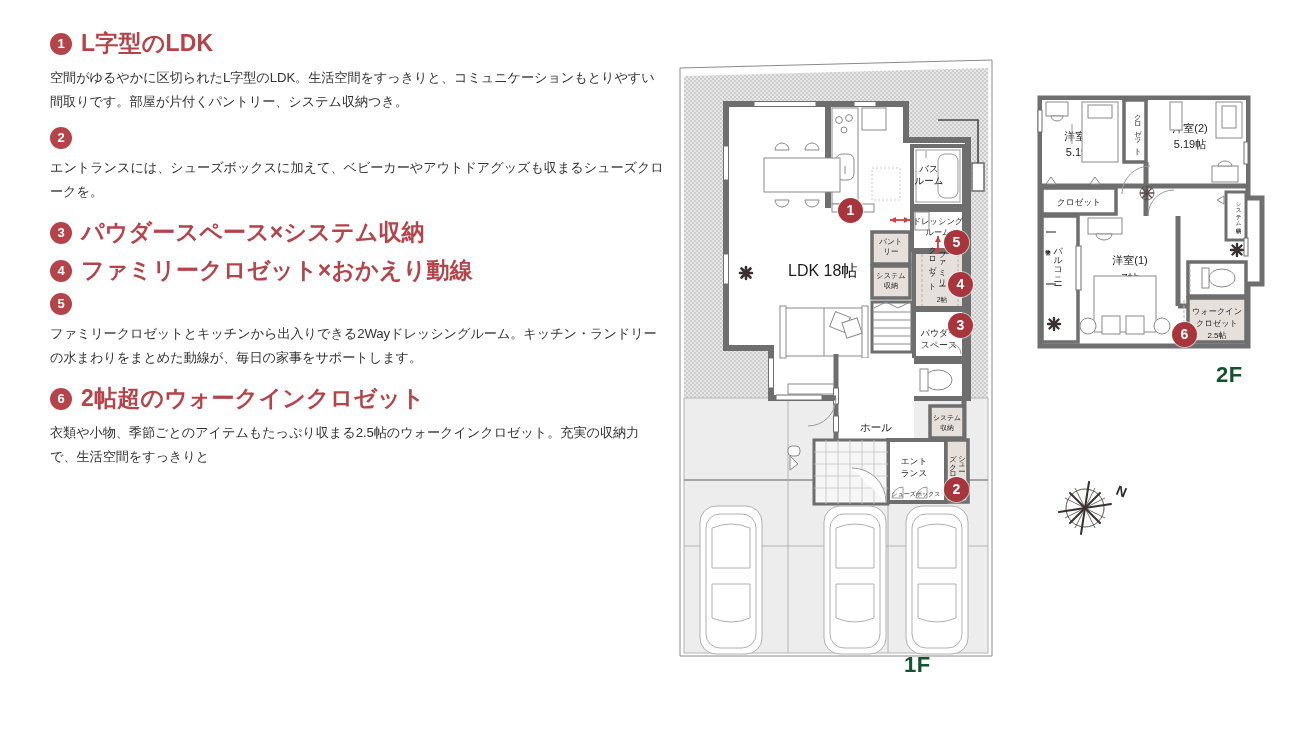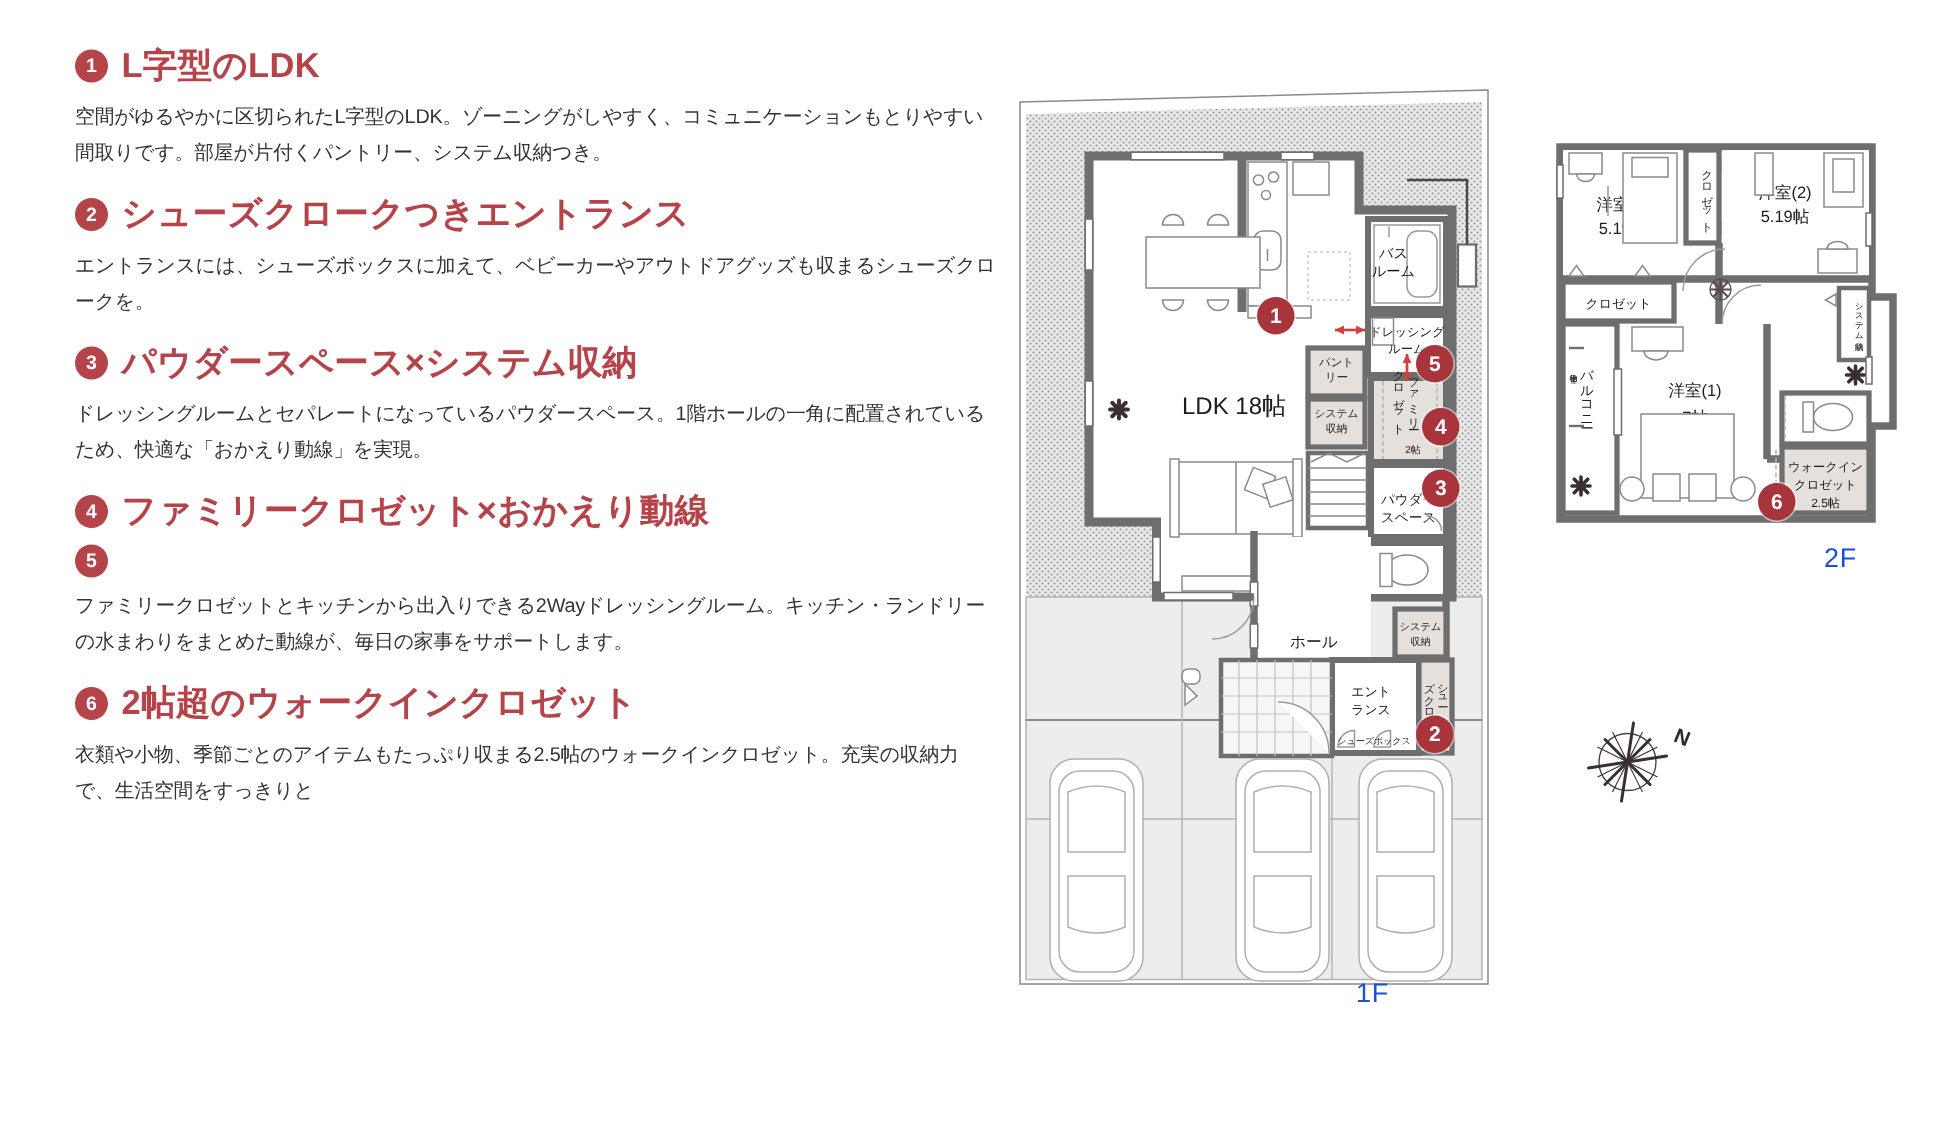--- a/index.html
+++ b/index.html
@@ -65,23 +65,23 @@
     width: 320px; height: 602px;
     background: #ffffff;
   }
   .plan-2f {
     position: absolute;
     left: 1026px; top: 88px;
     width: 246px; height: 268px;
   }
   .floor-label {
     position: absolute;
-    font-size: 18px;
-    font-weight: normal;
-    color: #1d4ed8;
+    font-size: 22px;
+    font-weight: bold;
+    color: #14532d;
     letter-spacing: .5px;
   }
   .label-1f { left: 904px; top: 652px; }
   .label-2f { left: 1216px; top: 362px; }
 
   .compass { position: absolute; left: 1055px; top: 470px; width: 78px; height: 66px; }
 
   
   .pin {
     position: absolute;
@@ -105,37 +105,35 @@
 
 <div class="page">
 
   <div class="features">
 
     <div class="feature">
       <div class="feature-head">
         <div class="badge">1</div>
         <div class="feature-title">L字型のLDK</div>
       </div>
-      <p class="feature-body">空間がゆるやかに区切られたL字型のLDK。ゾーニングがしやすく、コミュニケーションもとりやすい間取りです。部屋が片付くパントリー、システム収納つき。</p>
+      <p class="feature-body">空間がゆるやかに区切られたL字型のLDK。生活空間をすっきりと、コミュニケーションもとりやすい間取りです。部屋が片付くパントリー、システム収納つき。</p>
     </div>
 
     <div class="feature">
       <div class="feature-head">
         <div class="badge">2</div>
-        <div class="feature-title">シューズクロークつきエントランス</div>
       </div>
       <p class="feature-body">エントランスには、シューズボックスに加えて、ベビーカーやアウトドアグッズも収まるシューズクロークを。</p>
     </div>
 
     <div class="feature">
       <div class="feature-head">
         <div class="badge">3</div>
         <div class="feature-title">パウダースペース×システム収納</div>
       </div>
-      <p class="feature-body">ドレッシングルームとセパレートになっているパウダースペース。1階ホールの一角に配置されているため、快適な「おかえり動線」を実現。</p>
     </div>
 
     <div class="feature">
       <div class="feature-head">
         <div class="badge">4</div>
         <div class="feature-title">ファミリークロゼット×おかえり動線</div>
       </div>
     </div>
 
     <div class="feature">

